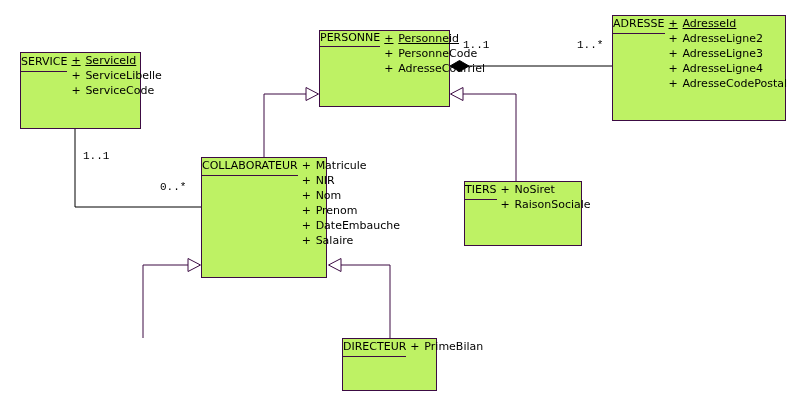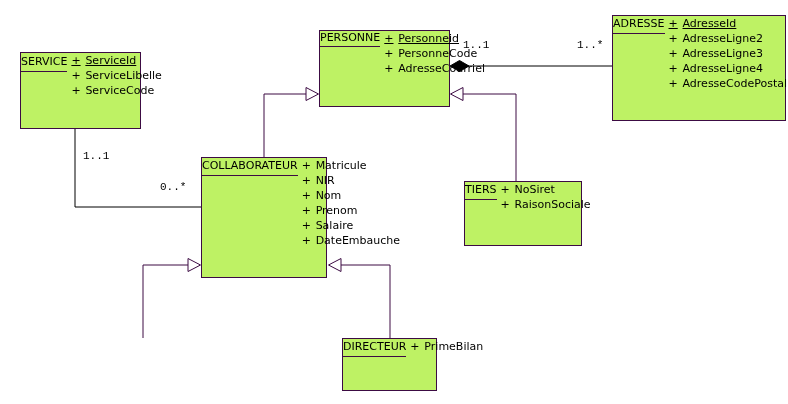--- a/index.html
+++ b/index.html
@@ -91,22 +91,22 @@
     <div class="empty"></div>
   </div>
 
   <div class="cls" style="left:201px;top:157px;width:126px;height:121px">
     <div class="title" style="height:17px;line-height:16px">COLLABORATEUR</div>
     <div class="attrs">
       <div class="attr"><span class="vis">+</span><span>Matricule</span></div>
       <div class="attr"><span class="vis">+</span><span>NIR</span></div>
       <div class="attr"><span class="vis">+</span><span>Nom</span></div>
       <div class="attr"><span class="vis">+</span><span>Prenom</span></div>
+      <div class="attr"><span class="vis">+</span><span>DateEmbauche</span></div>
       <div class="attr"><span class="vis">+</span><span>Salaire</span></div>
-      <div class="attr"><span class="vis">+</span><span>DateEmbauche</span></div>
     </div>
     <div class="empty"></div>
   </div>
 
   <div class="cls" style="left:464px;top:181px;width:118px;height:65px">
     <div class="title" style="height:17px;line-height:16px">TIERS</div>
     <div class="attrs">
       <div class="attr"><span class="vis">+</span><span>NoSiret</span></div>
       <div class="attr"><span class="vis">+</span><span>RaisonSociale</span></div>
     </div>

